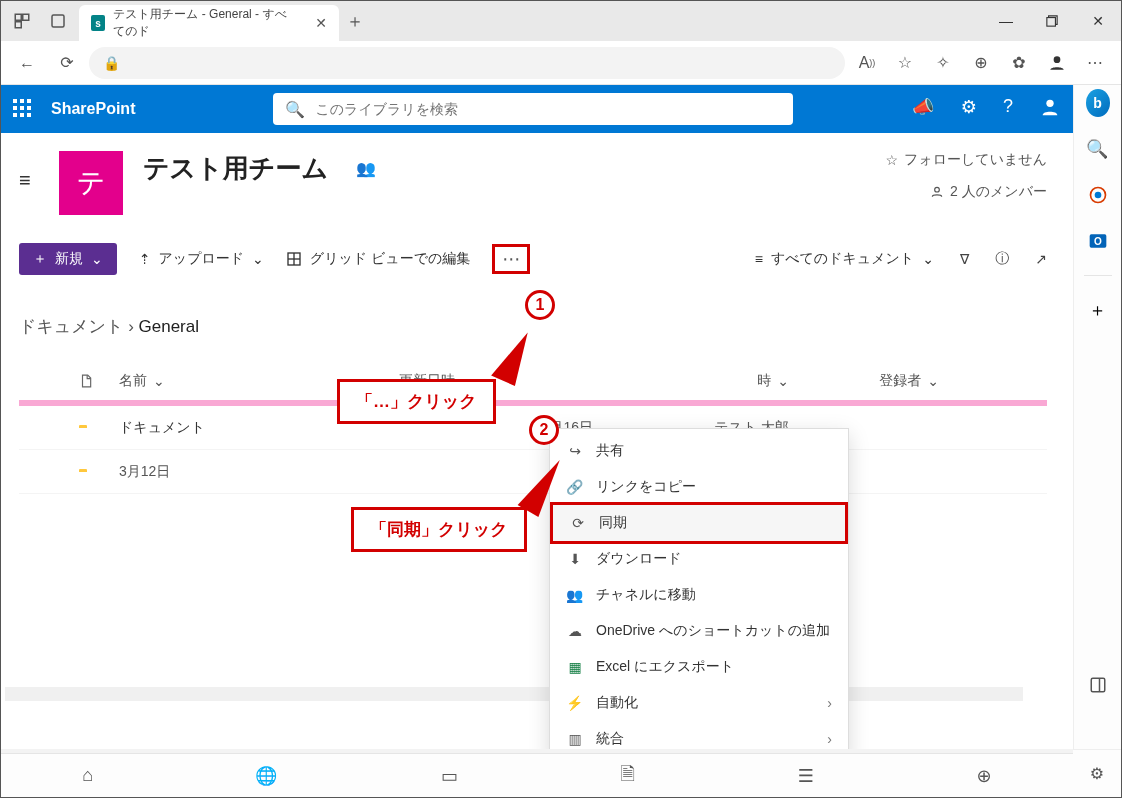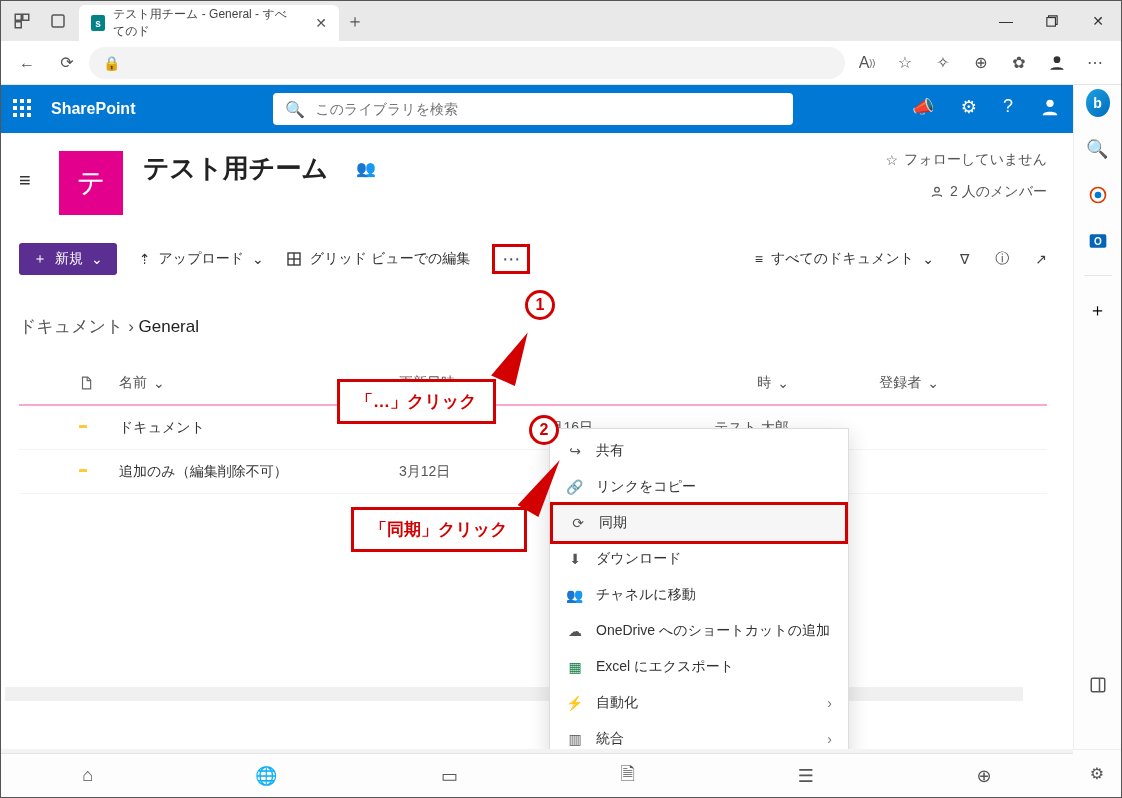--- a/index.html
+++ b/index.html
@@ -43,21 +43,21 @@
   .cmdbar { margin-top:28px; display:flex; align-items:center; gap:22px; font-size:14px; color:#333;}
   .newbtn { background:#5b2e91; color:#fff; padding:7px 14px; border-radius:3px; display:flex; align-items:center; gap:8px;}
   .cmd { display:flex; align-items:center; gap:8px; color:#333;}
   .morebtn { width:38px; height:30px; border:3px solid #d20000; display:flex; align-items:center; justify-content:center; font-size:18px; color:#555; position:relative; z-index:2;}
   .views { margin-left:auto; display:flex; align-items:center; gap:26px; color:#444;}
   .breadcrumb { margin-top:40px; font-size:17px; color:#555;}
   .breadcrumb .cur{ color:#222; font-weight:500;}
   
   .table { margin-top:24px; font-size:14px;}
   .thead, .trow { display:grid; grid-template-columns: 60px 40px 280px 200px 190px 150px; align-items:center; height:44px;}
-  .thead { color:#555; border-bottom:2px solid #f9a8d4; font-weight:400;}
+  .thead { color:#555; border-bottom:6px solid #f9a8d4; font-weight:400;}
   .thead .col{ display:flex; align-items:center; gap:6px;}
   .trow { color:#333; border-bottom:1px solid #f4f4f4;}
   .folder { width:18px; height:14px; background:#ffc83d; border-radius:1px; position:relative;}
   .folder:before{content:""; position:absolute; top:-3px; left:0; width:8px; height:3px; background:#ffc83d; border-radius:1px 1px 0 0;}
   
   .ctx { position:absolute; left:548px; top:295px; width:300px; background:#fff; border:1px solid #ddd; box-shadow:0 6px 20px rgba(0,0,0,.15); z-index:10; padding:4px 0;}
   .ctx .item{ display:flex; align-items:center; gap:12px; padding:9px 16px; font-size:14px; color:#333;}
   .ctx .item.hover-red{ border:3px solid #d20000; margin:-3px 0; position:relative; background:#f6f6f6;}
   .ctx .item .mi{ width:18px; text-align:center; color:#555;}
   .ctx .chev{ margin-left:auto; color:#777;}
@@ -263,21 +263,20 @@
       <div class="trow">
         <div></div>
           <div><span class="folder"></span></div>
         <div>ドキュメント</div>
         <div style="color:#555;text-align:right;padding-right:6px;">月16日</div>
         <div style="color:#555;text-align:right;">テスト 太郎</div>
       </div>
       <div class="trow">
         <div></div>
           <div><span class="folder"></span></div>
-        <div>追加のみ（編集削除不可）</div>
           <div style="color:#555">3月12日</div>
         <div style="color:#555;text-align:right;padding-right:6px;">月27日</div>
         <div style="color:#555;text-align:right;"> </div>
       </div>
     </div>
 
     <div class="ctx">
       <div class="item">
           <span class="mi">↪</span>
           <span>共有</span>

